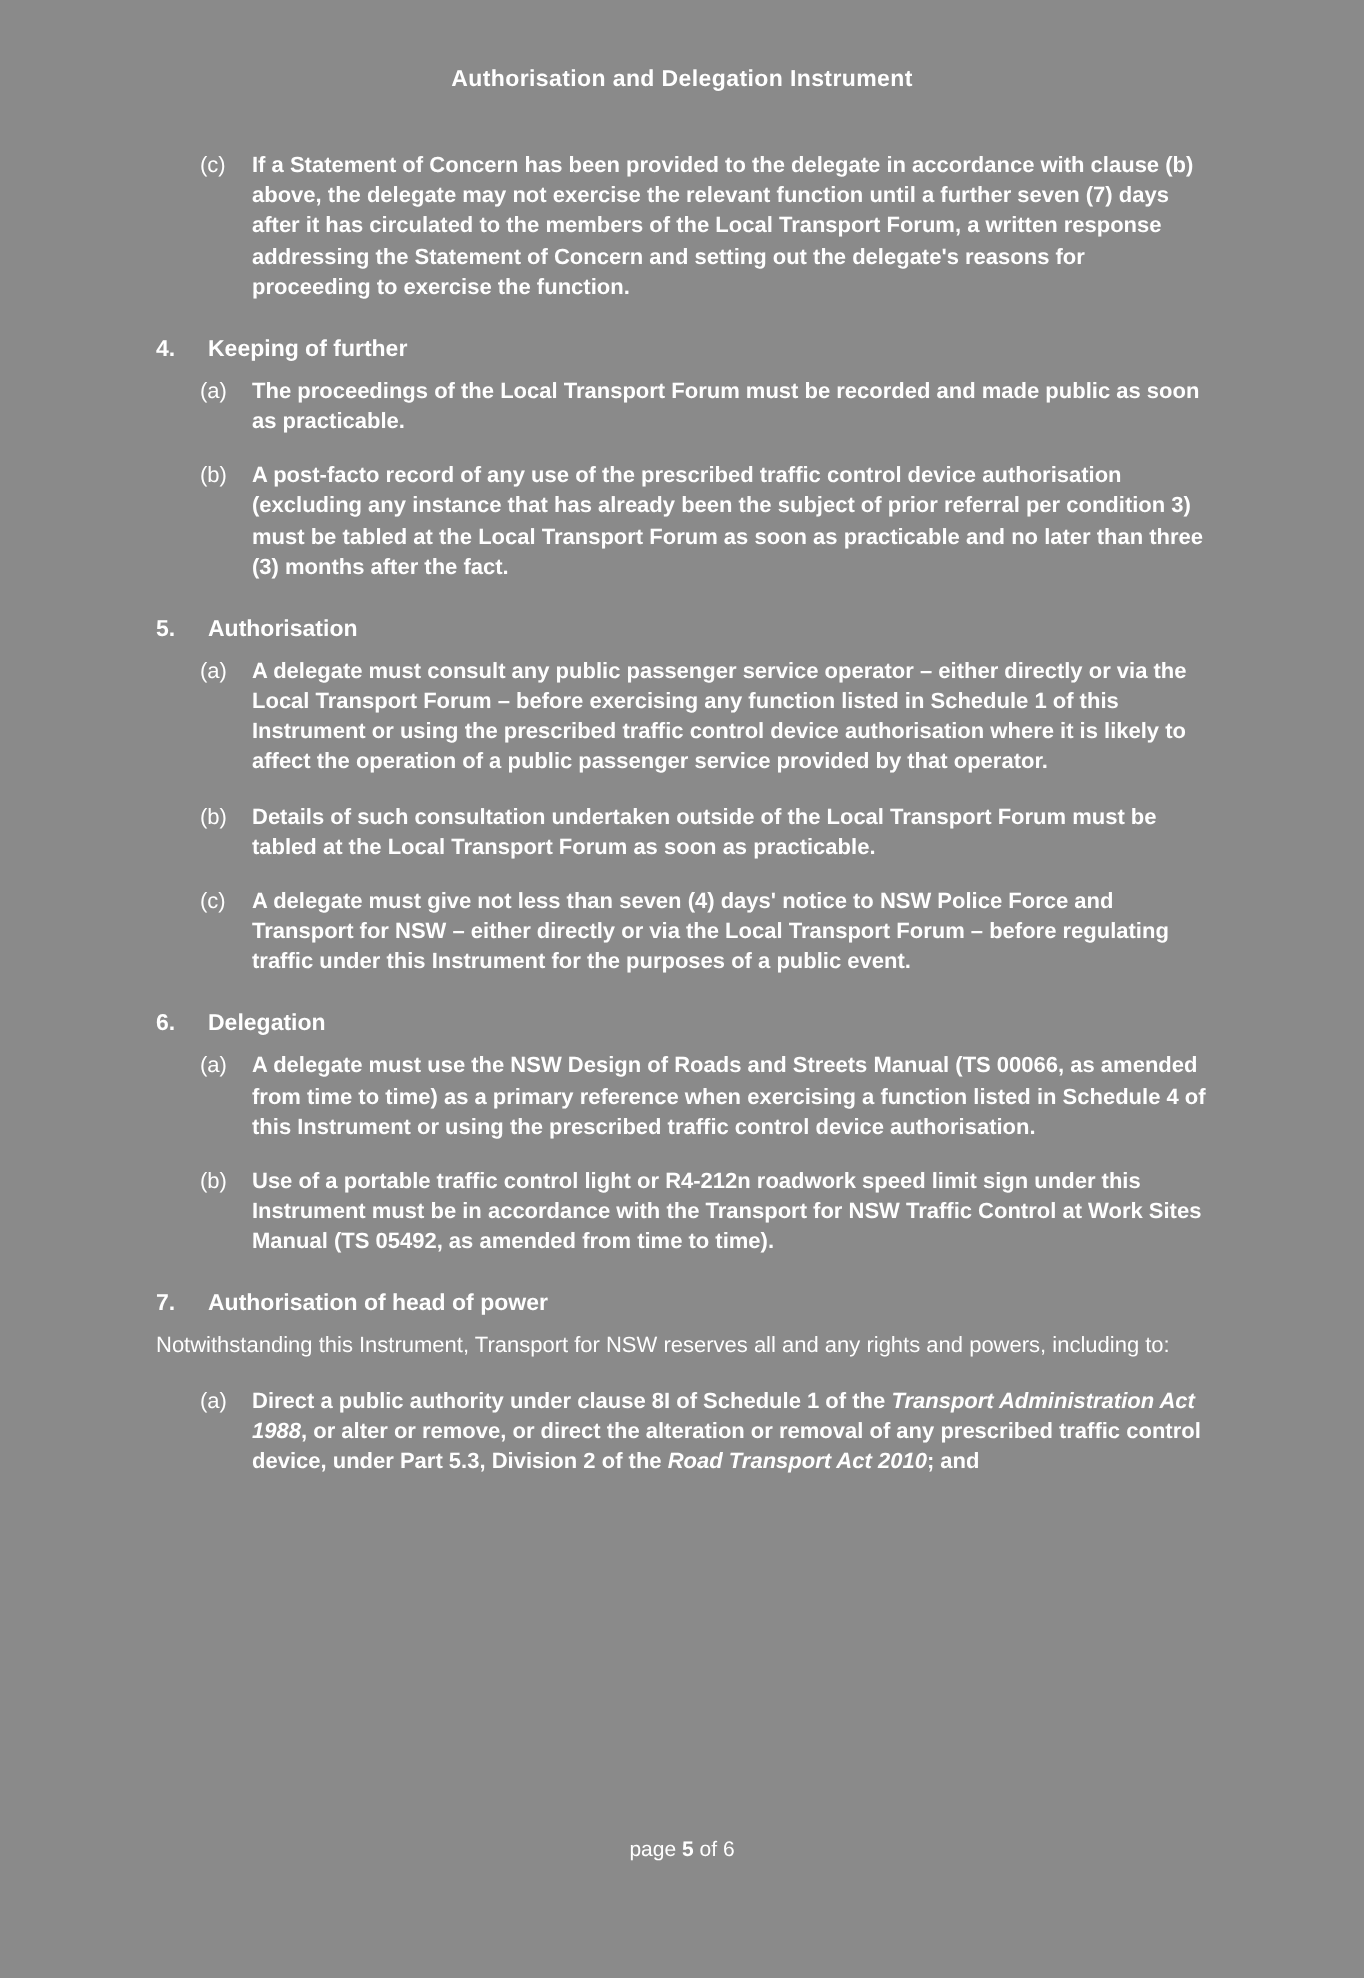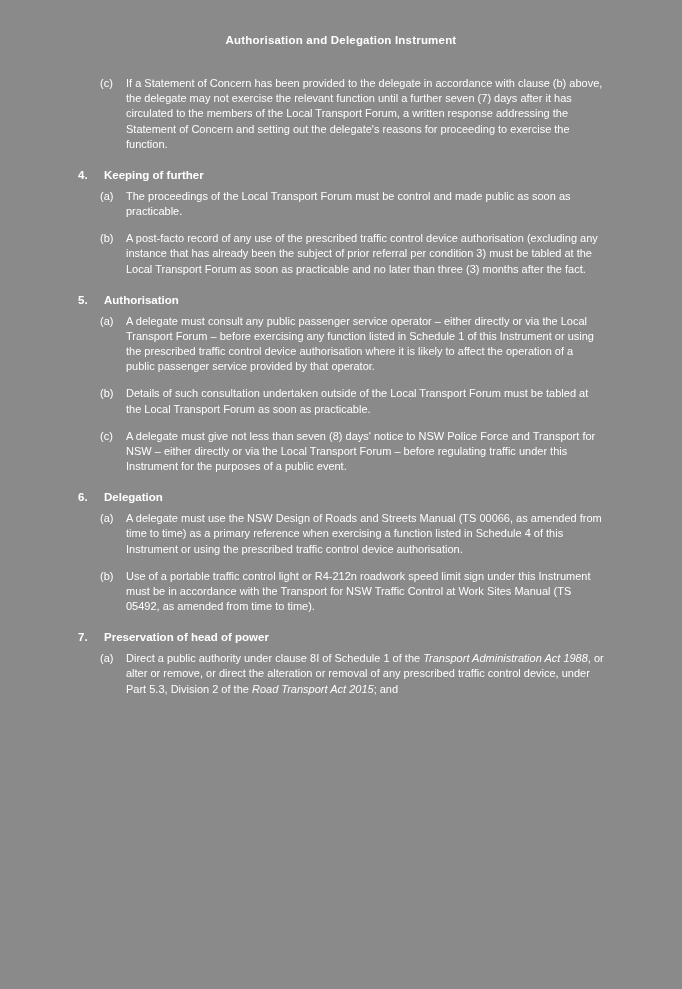--- a/index.html
+++ b/index.html
@@ -53,20 +53,21 @@
     padding-left: 22px;
   }
   .clause .label {
     width: 26px;
     flex: 0 0 26px;
     font-weight: normal;
   }
   .clause .body {
     flex: 1 1 auto;
     text-align: left;
+    font-weight: bold;
   }
   .para {
     font-size: 11px;
     line-height: 1.38;
     margin: 0 0 12px 0;
   }
   .clause .body i,
   .para i {
     font-style: italic;
     margin-top: 48px;
@@ -94,58 +95,62 @@
       <div class="clause">
         <span class="label">(c)</span>
         <span class="body">If a Statement of Concern has been provided to the delegate in accordance with clause (b) above, the delegate may not exercise the relevant function until a further seven (7) days after it has circulated to the members of the Local Transport Forum, a written response addressing the Statement of Concern and setting out the delegate's reasons for proceeding to exercise the function.</span>
       </div>
       <div class="section-heading">
         <span class="num">4.</span>
         <span class="htxt">Keeping of further</span>
       </div>
       <div class="clause">
         <span class="label">(a)</span>
-        <span class="body">The proceedings of the Local Transport Forum must be control and made public as soon as practicable.</span>
+        <span class="body">The proceedings of the Local Transport Forum must be recorded and made public as soon as practicable.</span>
       </div>
       <div class="clause">
         <span class="label">(b)</span>
         <span class="body">A post-facto record of any use of the prescribed traffic control device authorisation (excluding any instance that has already been the subject of prior referral per condition 3) must be tabled at the Local Transport Forum as soon as practicable and no later than three (3) months after the fact.</span>
       </div>
       <div class="section-heading">
         <span class="num">5.</span>
         <span class="htxt">Authorisation</span>
       </div>
       <div class="clause">
         <span class="label">(a)</span>
         <span class="body">A delegate must consult any public passenger service operator – either directly or via the Local Transport Forum – before exercising any function listed in Schedule 1 of this Instrument or using the prescribed traffic control device authorisation where it is likely to affect the operation of a public passenger service provided by that operator.</span>
       </div>
       <div class="clause">
         <span class="label">(b)</span>
         <span class="body">Details of such consultation undertaken outside of the Local Transport Forum must be tabled at the Local Transport Forum as soon as practicable.</span>
       </div>
       <div class="clause">
         <span class="label">(c)</span>
-        <span class="body">A delegate must give not less than seven (8) days' notice to NSW Police Force and Transport for NSW – either directly or via the Local Transport Forum – before regulating traffic under this Instrument for the purposes of a public event.</span>
+        <span class="body">A delegate must give not less than seven (4) days' notice to NSW Police Force and Transport for NSW – either directly or via the Local Transport Forum – before regulating traffic under this Instrument for the purposes of a public event.</span>
       </div>
       <div class="section-heading">
         <span class="num">6.</span>
         <span class="htxt">Delegation</span>
       </div>
       <div class="clause">
         <span class="label">(a)</span>
         <span class="body">A delegate must use the NSW Design of Roads and Streets Manual (TS 00066, as amended from time to time) as a primary reference when exercising a function listed in Schedule 4 of this Instrument or using the prescribed traffic control device authorisation.</span>
       </div>
       <div class="clause">
         <span class="label">(b)</span>
         <span class="body">Use of a portable traffic control light or R4-212n roadwork speed limit sign under this Instrument must be in accordance with the Transport for NSW Traffic Control at Work Sites Manual (TS 05492, as amended from time to time).</span>
       </div>
       <div class="section-heading">
         <span class="num">7.</span>
-        <span class="htxt">Preservation of head of power</span>
+        <span class="htxt">Authorisation of head of power</span>
       </div>
+      <div class="para">Notwithstanding this Instrument, Transport for NSW reserves all and any rights and powers, including to:</div>
       <div class="clause">
         <span class="label">(a)</span>
-        <span class="body">Direct a public authority under clause 8I of Schedule 1 of the <i>Transport Administration Act 1988</i>, or alter or remove, or direct the alteration or removal of any prescribed traffic control device, under Part 5.3, Division 2 of the <i>Road Transport Act 2015</i>; and</span>
+        <span class="body">Direct a public authority under clause 8I of Schedule 1 of the <i>Transport Administration Act 1988</i>, or alter or remove, or direct the alteration or removal of any prescribed traffic control device, under Part 5.3, Division 2 of the <i>Road Transport Act 2010</i>; and</span>
       </div>
     </div>
 
+  <div class="footer">
+    <span>page </span><b>5</b><span> of </span><span>6</span>
+  </div>
 
 </div>
 
 </body></html>

